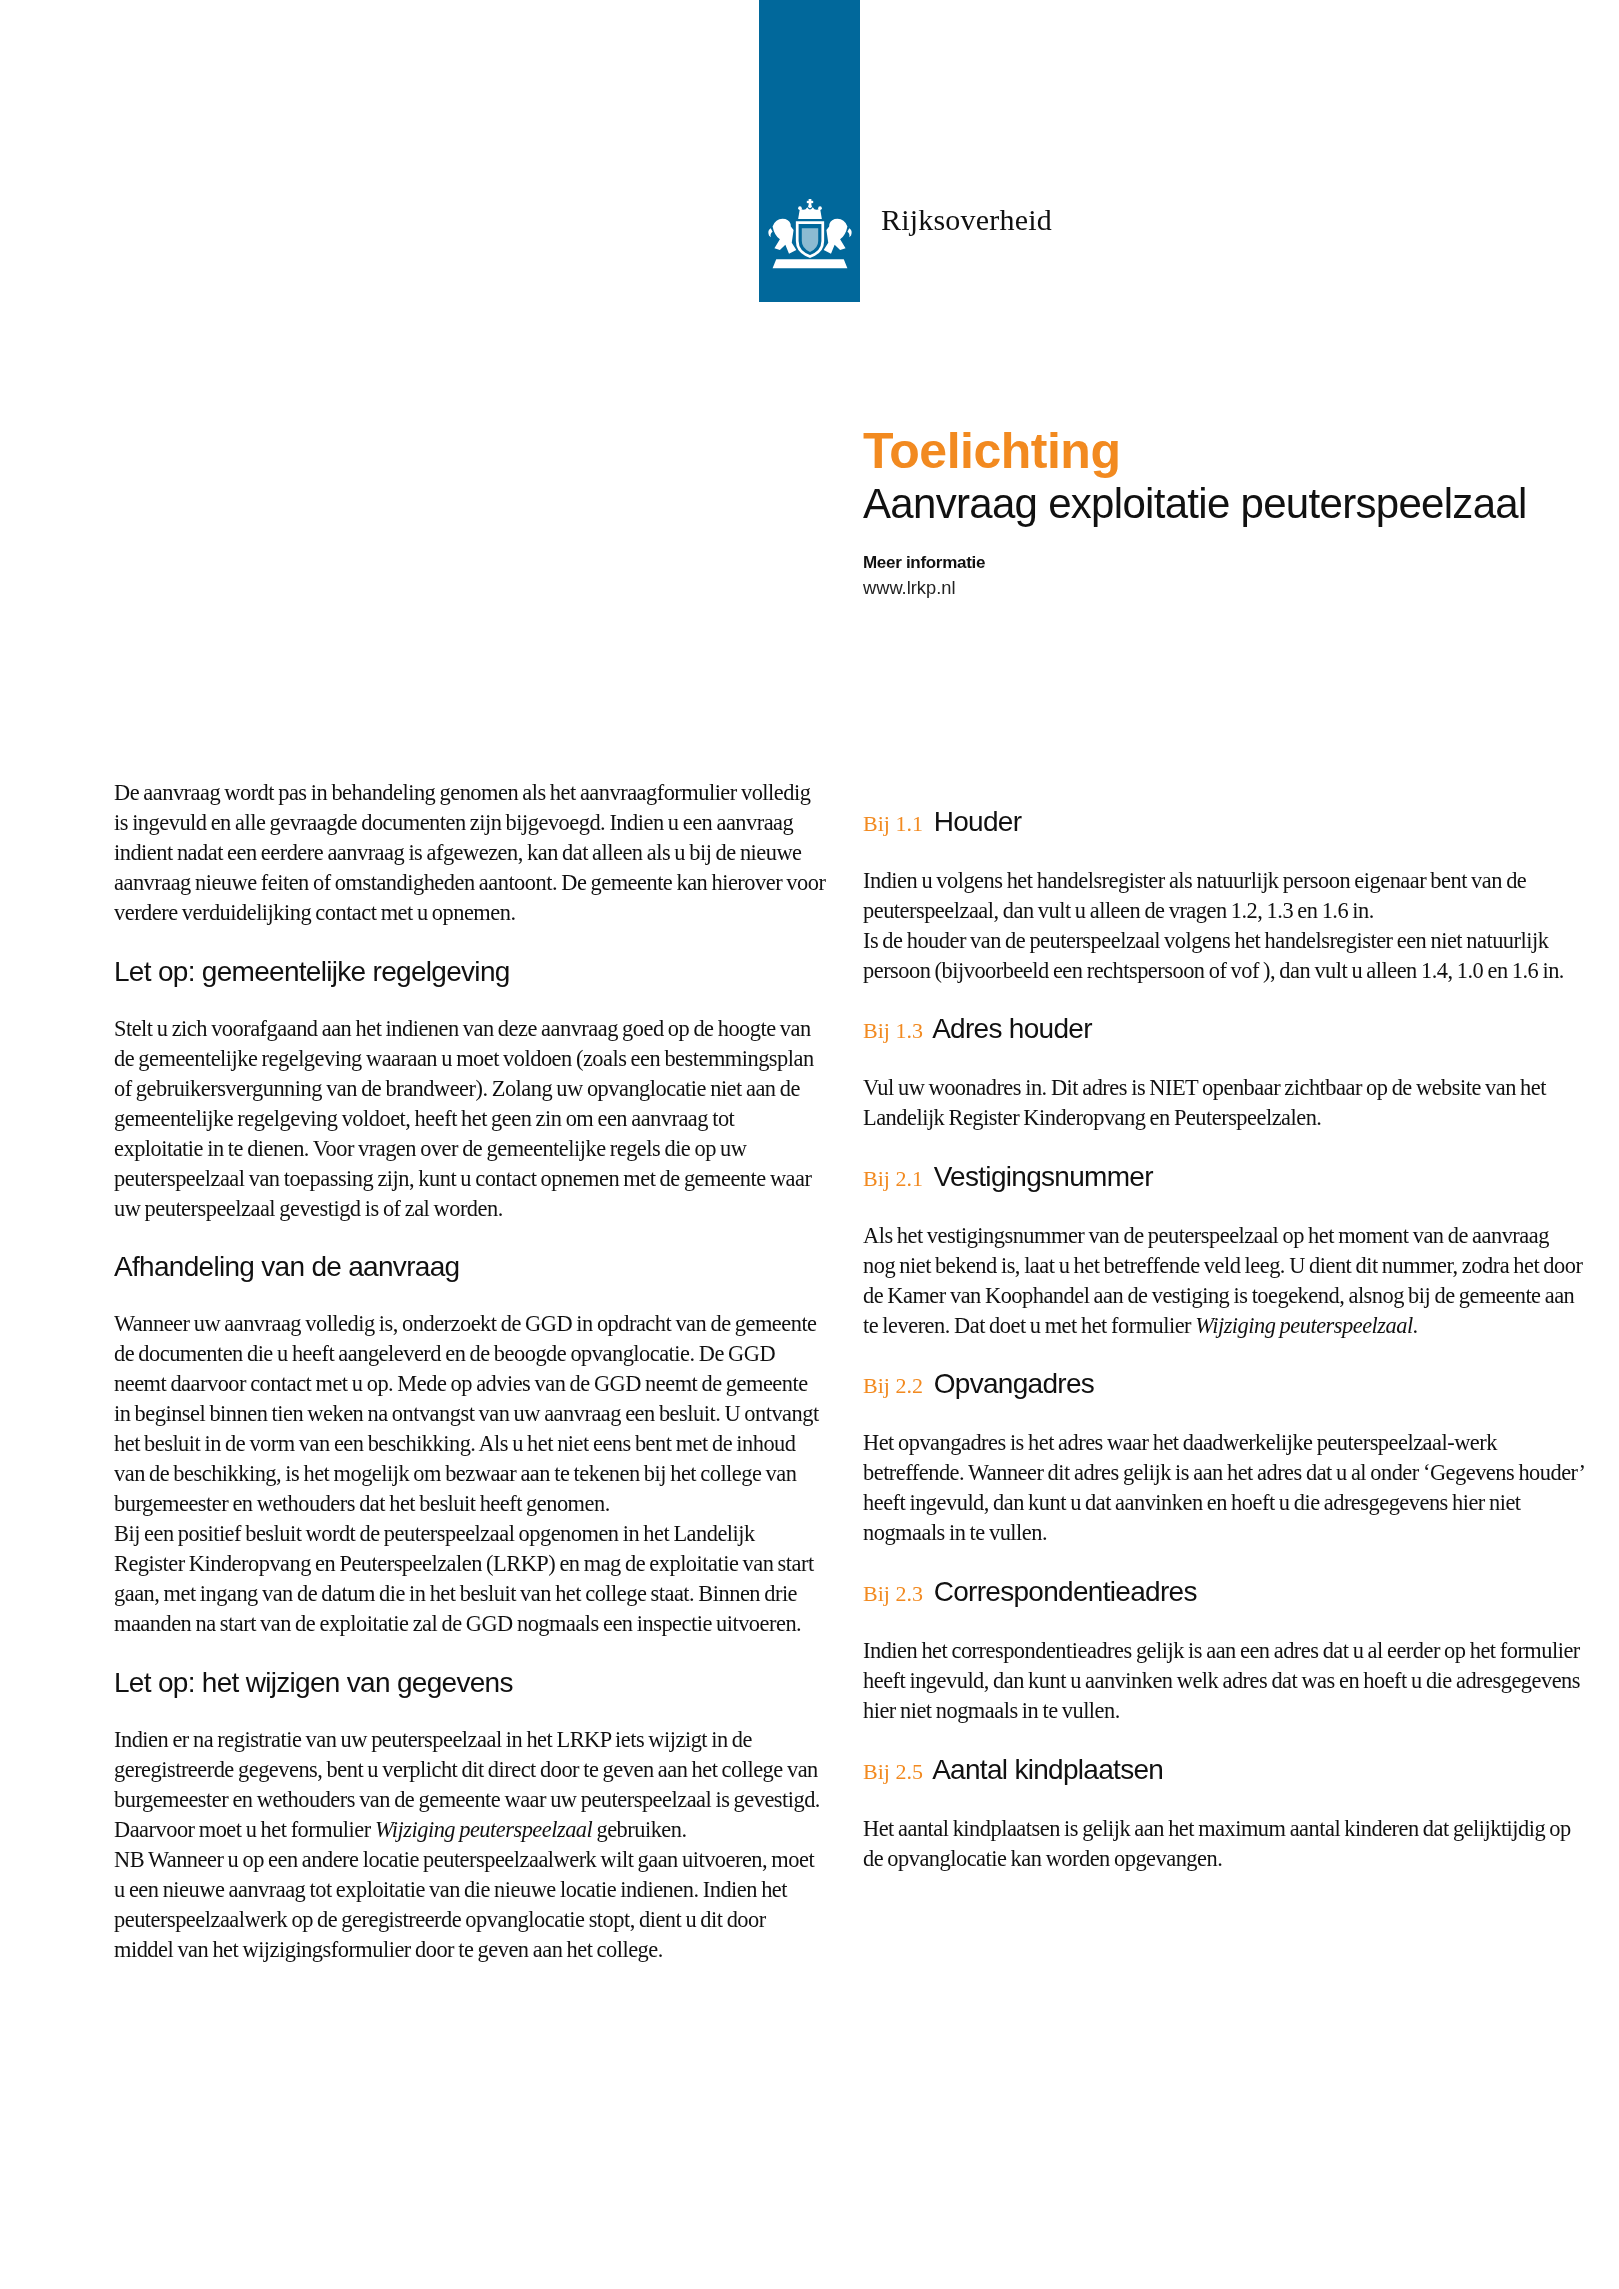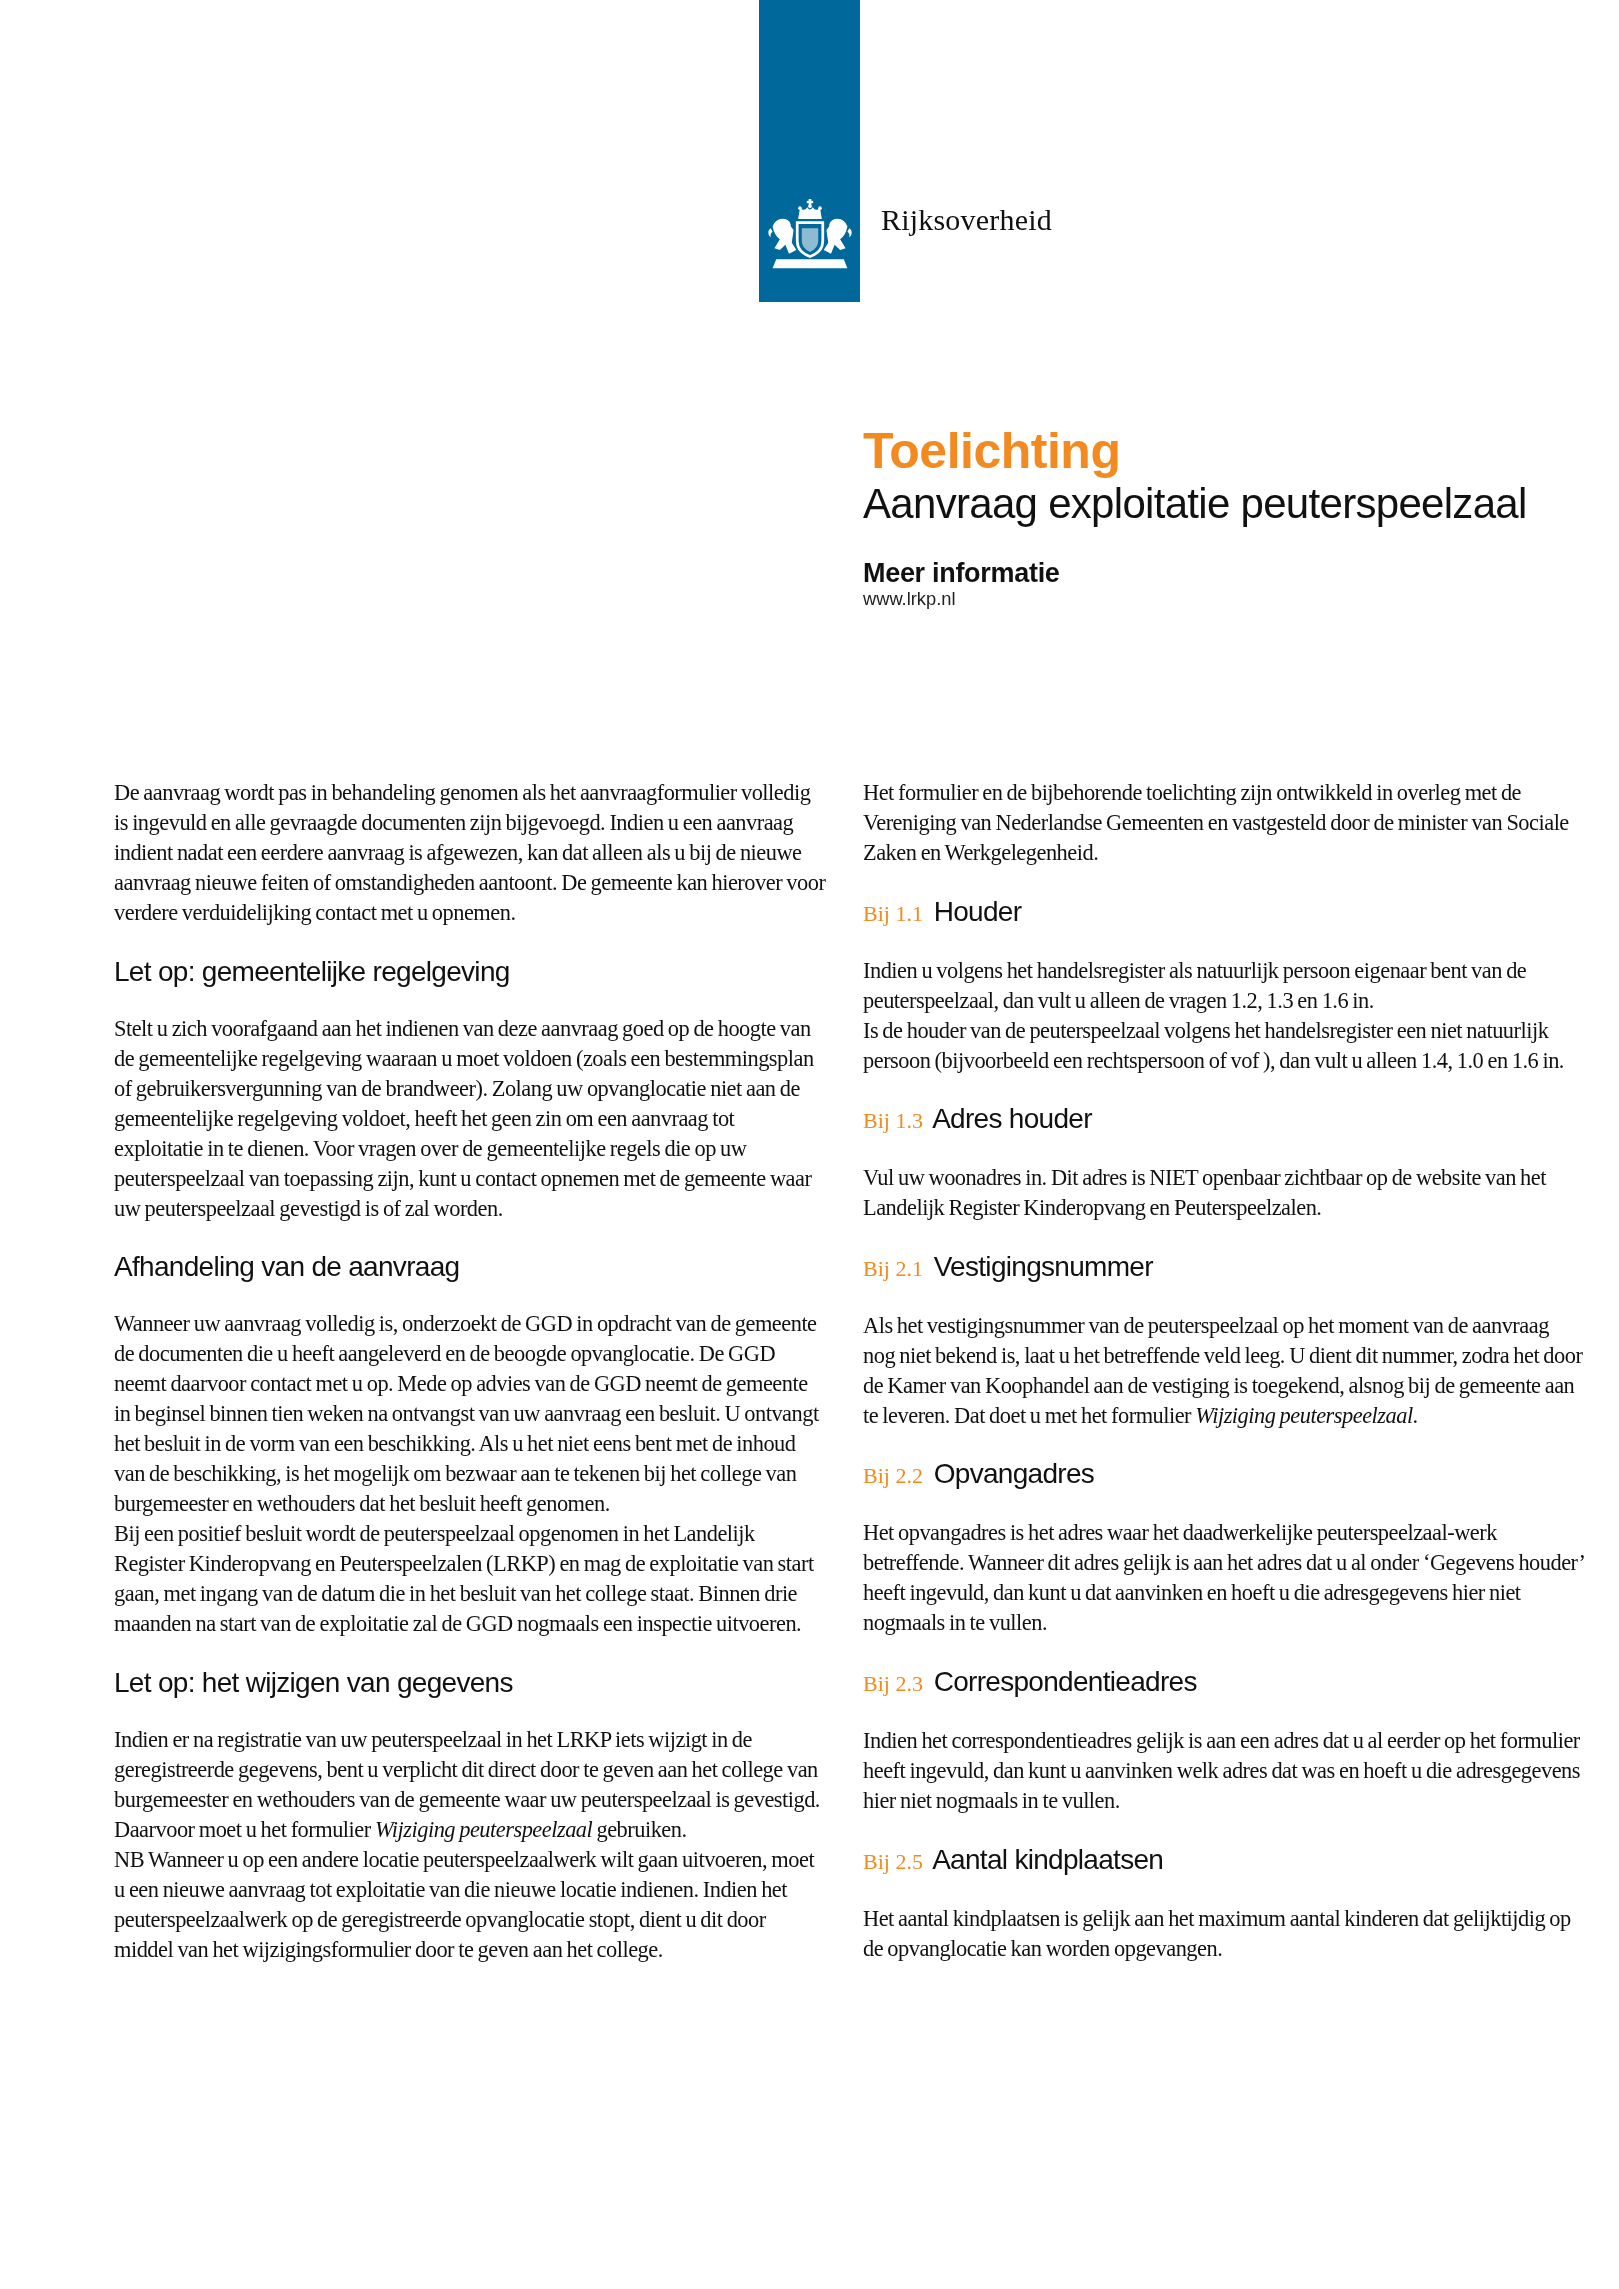--- a/index.html
+++ b/index.html
@@ -52,22 +52,22 @@
       letter-spacing: -0.5px;
     }
     .doc-title {
       font-size: 42px;
       font-weight: normal;
       color: #111111;
       line-height: 53px;
       letter-spacing: -0.7px;
     }
     .info-label {
-      margin-top: 31px;
-      font-size: 27px;
+      margin-top: 20px;
+      font-size: 17px;
       font-weight: bold;
       color: #111111;
       line-height: 25.6px;
       letter-spacing: -0.3px;
     }
     .info-url {
       font-size: 18.3px;
       color: #222222;
       line-height: 24px;
     }
@@ -151,21 +151,20 @@
   <h2 class="heading">Afhandeling van de aanvraag</h2>
   <p class="para">Wanneer uw aanvraag volledig is, onderzoekt de GGD in opdracht van de gemeente de documenten die u heeft aangeleverd en de beoogde opvanglocatie. De GGD neemt daarvoor contact met u op. Mede op advies van de GGD neemt de gemeente in beginsel binnen tien weken na ontvangst van uw aanvraag een besluit. U ontvangt het besluit in de vorm van een beschikking. Als u het niet eens bent met de inhoud van de beschikking, is het mogelijk om bezwaar aan te tekenen bij het college van burgemeester en wethouders dat het besluit heeft genomen.</p>
   <p class="para">Bij een positief besluit wordt de peuterspeelzaal opgenomen in het Landelijk Register Kinderopvang en Peuterspeelzalen (LRKP) en mag de exploitatie van start gaan, met ingang van de datum die in het besluit van het college staat. Binnen drie maanden na start van de exploitatie zal de GGD nogmaals een inspectie uitvoeren.</p>
 
   <h2 class="heading">Let op: het wijzigen van gegevens</h2>
   <p class="para"><span>Indien er na registratie van uw peuterspeelzaal in het LRKP iets wijzigt in de geregistreerde gegevens, bent u verplicht dit direct door te geven aan het college van burgemeester en wethouders van de gemeente waar uw peuterspeelzaal is gevestigd. Daarvoor moet u het formulier </span><em>Wijziging peuterspeelzaal</em><span> gebruiken.</span></p>
   <p class="para">NB Wanneer u op een andere locatie peuterspeelzaalwerk wilt gaan uitvoeren, moet u een nieuwe aanvraag tot exploitatie van die nieuwe locatie indienen. Indien het peuterspeelzaalwerk op de geregistreerde opvanglocatie stopt, dient u dit door middel van het wijzigingsformulier door te geven aan het college.</p>
 </div>
 
 <div class="column col-right">
-  <p class="para">Het formulier en de bijbehorende toelichting zijn ontwikkeld in overleg met de Vereniging van Nederlandse Gemeenten en vastgesteld door de minister van Sociale Zaken en Werkgelegenheid.</p>
 
   <h2 class="heading"><span class="bij" style="color: rgb(242, 138, 32); text-align: right;">Bij 1.1</span> <span>Houder</span></h2>
   <p class="para">Indien u volgens het handelsregister als natuurlijk persoon eigenaar bent van de peuterspeelzaal, dan vult u alleen de vragen 1.2, 1.3 en 1.6 in.</p>
   <p class="para">Is de houder van de peuterspeelzaal volgens het handelsregister een niet natuurlijk persoon (bijvoorbeeld een rechtspersoon of  vof ), dan vult u alleen 1.4, 1.0 en 1.6 in.</p>
 
   <h2 class="heading"><span class="bij" style="color: rgb(242, 138, 32);">Bij 1.3</span> <span>Adres houder</span></h2>
   <p class="para">Vul uw woonadres in. Dit adres is NIET openbaar zichtbaar op de website van het Landelijk Register Kinderopvang en Peuterspeelzalen.</p>
 
   <h2 class="heading"><span class="bij" style="color: rgb(242, 138, 32);">Bij 2.1</span> <span>Vestigingsnummer</span></h2>
   <p class="para"><span>Als het vestigingsnummer van de peuterspeelzaal op het moment van de aanvraag nog niet bekend is, laat u het betreffende veld leeg. U dient dit nummer, zodra het door de Kamer van Koophandel aan de vestiging is toegekend, alsnog bij de gemeente aan te leveren. Dat doet u met het formulier </span><em>Wijziging peuterspeelzaal</em><span>.</span></p>

